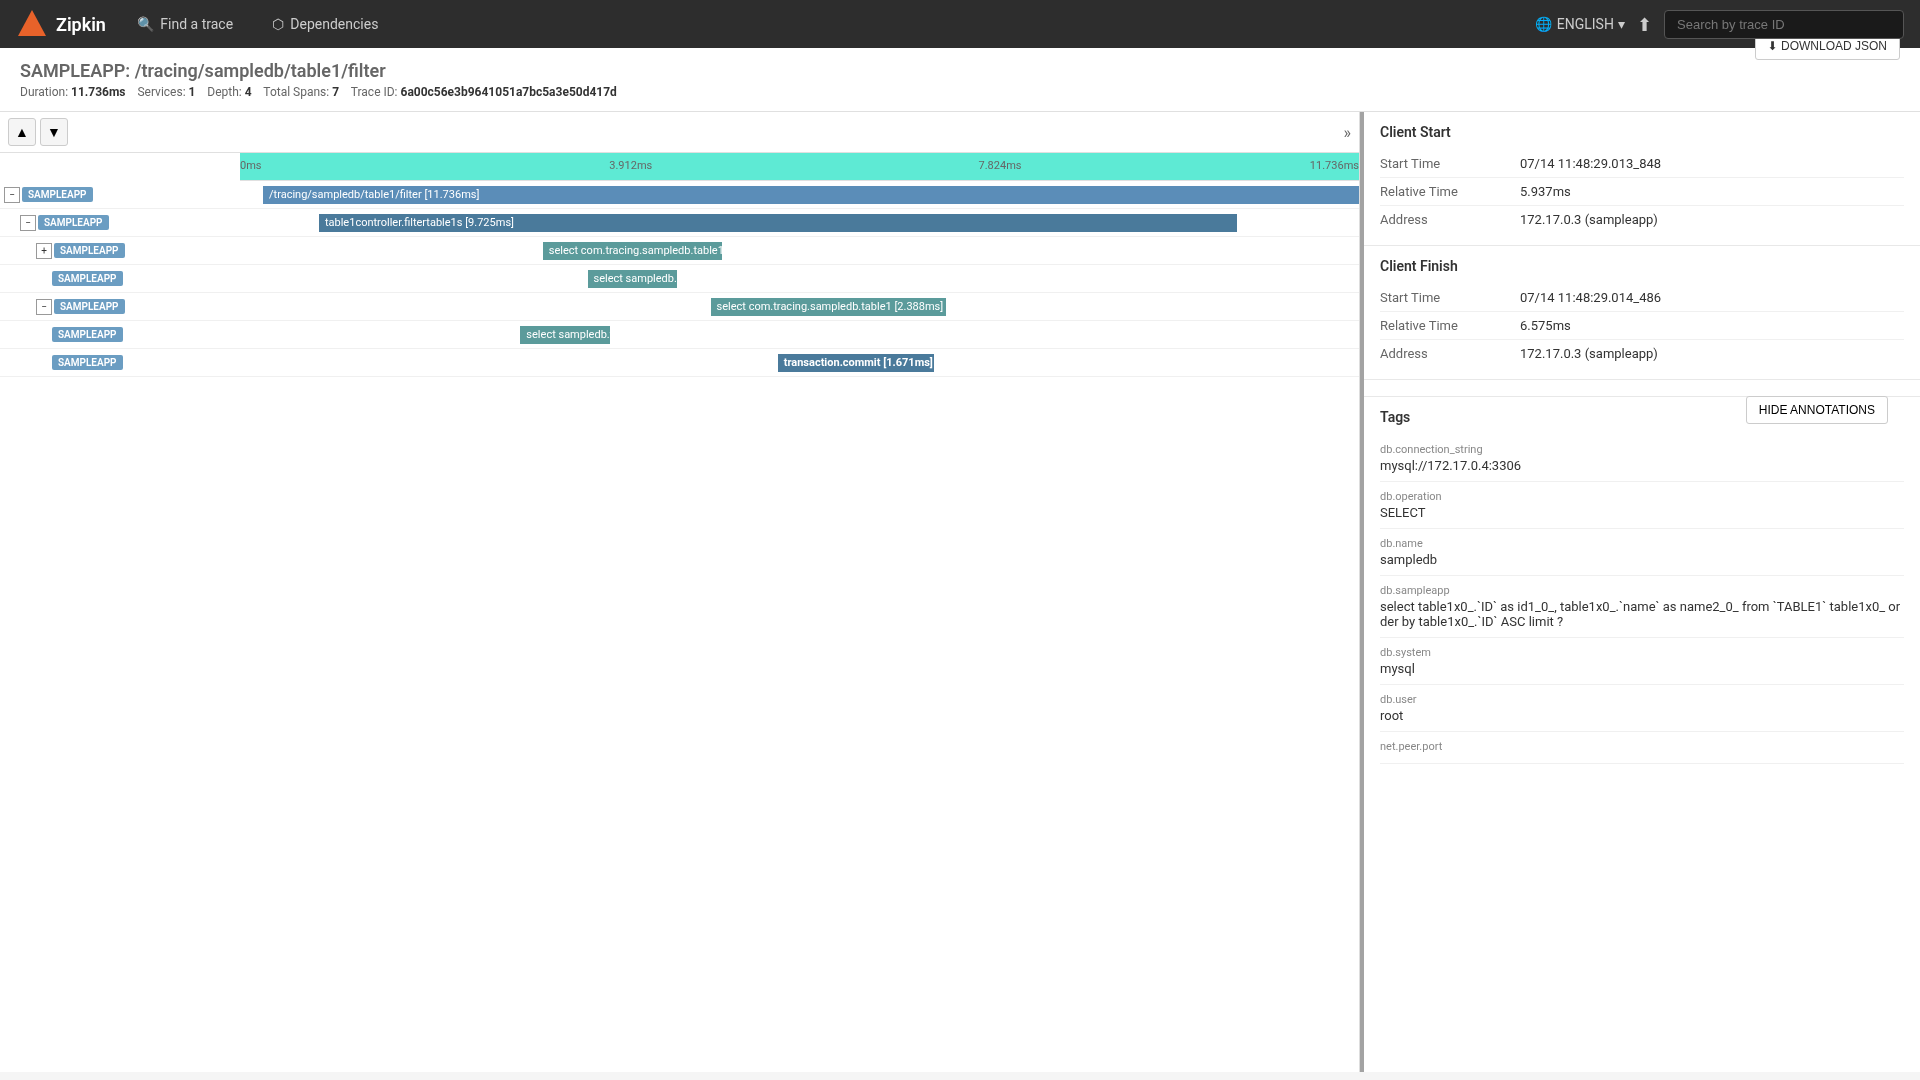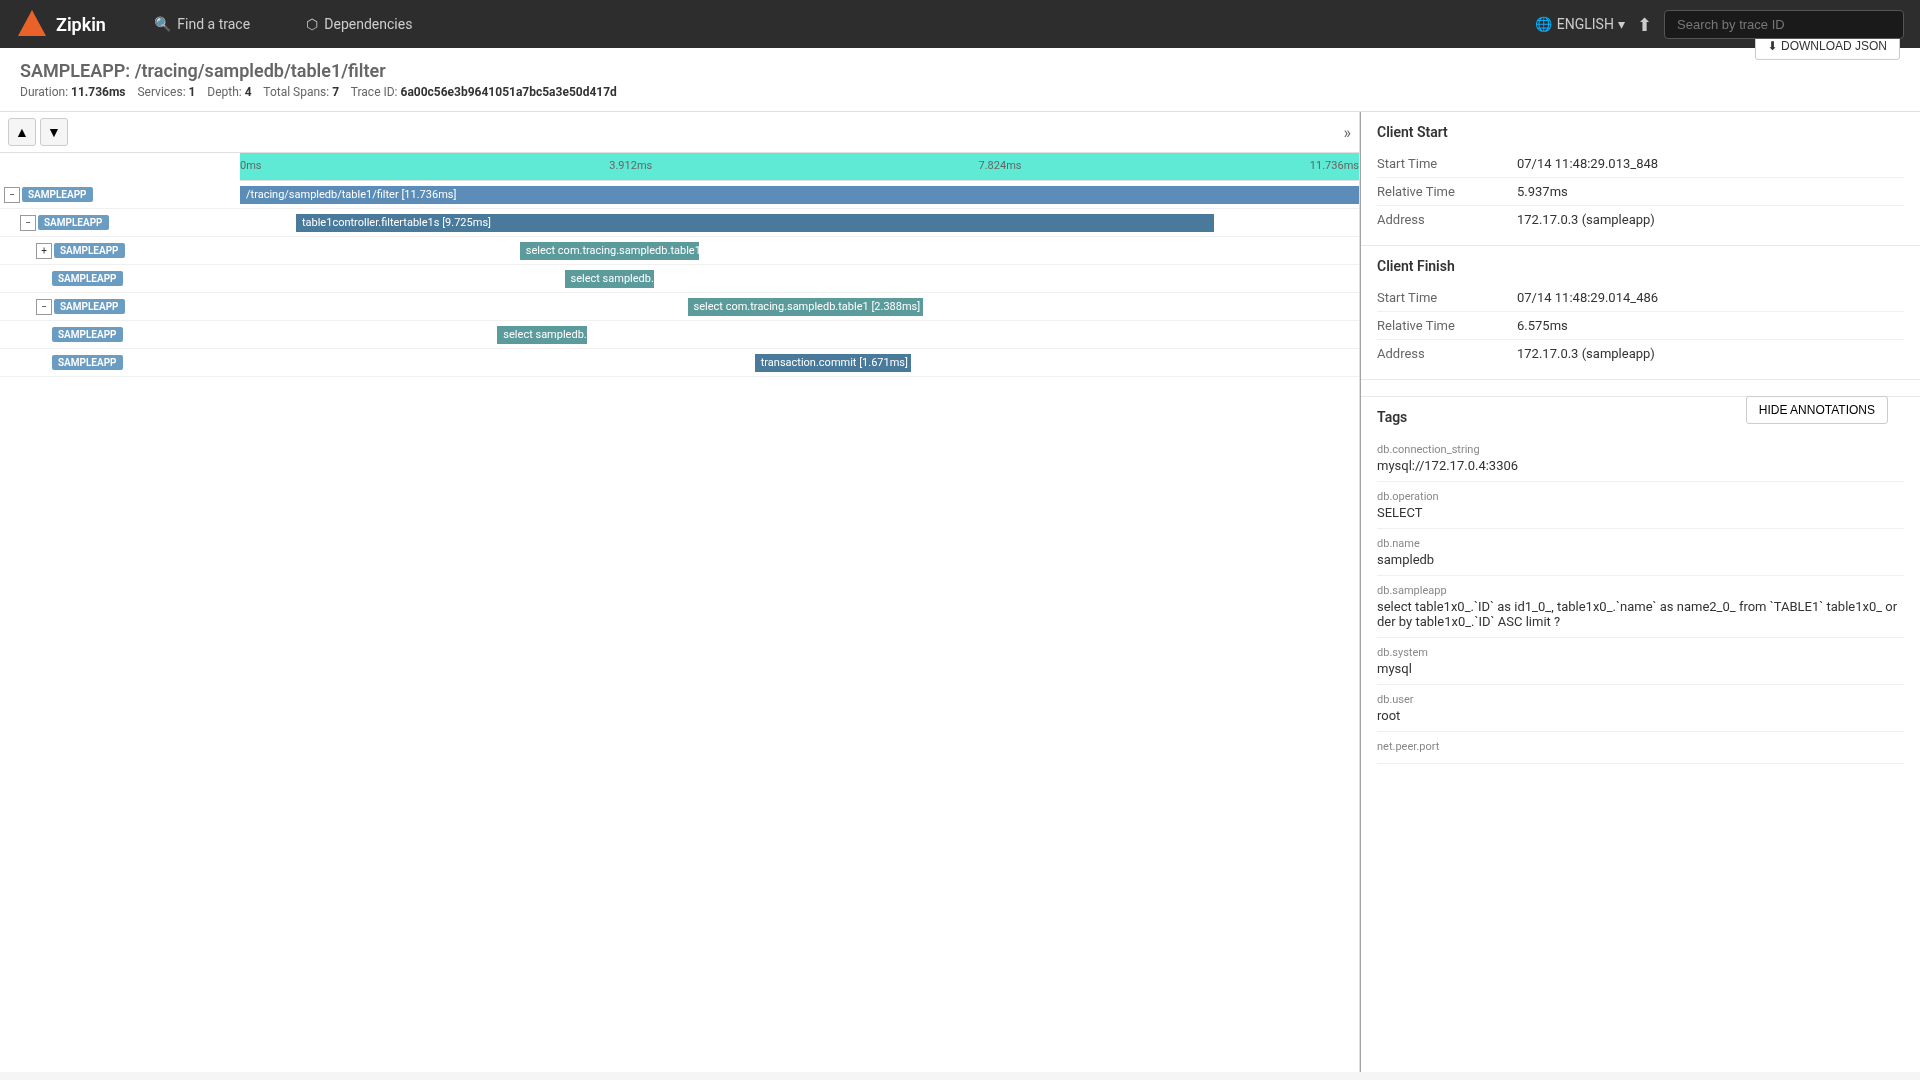--- a/index.html
+++ b/index.html
@@ -5,21 +5,21 @@
     * { box-sizing: border-box; margin: 0; padding: 0; }
     body { font-family: -apple-system, BlinkMacSystemFont, 'Segoe UI', Roboto, sans-serif; font-size: 13px; background: #f5f5f5; color: #333; }
 
     
     .header {
       background: #2d2d2d;
       height: 48px;
       display: flex;
       align-items: center;
       padding: 0 16px;
-      gap: 40px;
+      gap: 23px;
       color: #fff;
     }
     .logo-area {
       display: flex;
       align-items: center;
       gap: 8px;
     }
     .logo-icon {
       width: 32px;
       height: 32px;
@@ -181,32 +181,33 @@
       height: 18px;
       border-radius: 0;
       display: flex;
       align-items: center;
       padding: 0 6px;
       font-size: 11px;
       color: #fff;
       white-space: nowrap;
       overflow: hidden;
       cursor: pointer;
+      margin-left: 23px;
     }
     .span-bar.blue { background: #5b8db8; }
     .span-bar.steel { background: #4a7a9b; }
     .span-bar.teal { background: #5b9b9b; }
 
     
     .detail-panel {
       width: 560px;
       min-width: 560px;
       background: #fff;
       overflow-y: auto;
-      border-left: 1px solid #a3a3a3;
+      border-left: 4px solid #a3a3a3;
     }
 
     .detail-section {
       padding: 12px 16px;
       border-bottom: 1px solid #e8e8e8;
     }
     .detail-section-title {
       font-size: 14px;
       font-weight: 600;
       color: #333;
@@ -416,21 +417,21 @@
         </div>
       </div>
 
       <div class="span-row">
         <div class="span-label-area">
           <span style="display:inline-block;width:36px;"></span>
           <span style="display:inline-block;width:16px;"></span>
           <span class="service-badge">SAMPLEAPP</span>
         </div>
         <div class="span-bar-area">
-          <div class="span-bar steel" style="left:46%;width:14%;">
+          <div class="span-bar steel" style="left:46%;width:14%;font-weight:bold;">
             transaction.commit [1.671ms]
           </div>
         </div>
       </div>
 
     </div>
   </div>
 
   <div class="detail-panel">
 

